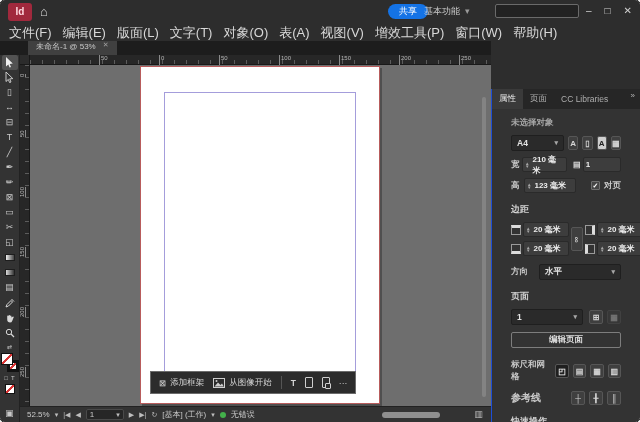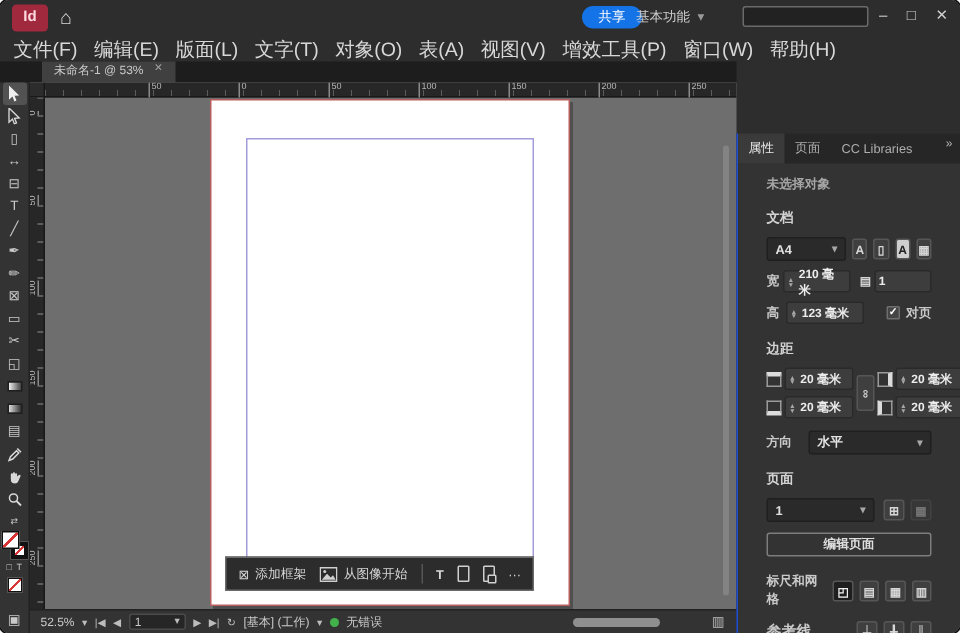--- a/index.html
+++ b/index.html
@@ -259,21 +259,20 @@
 
   <div class="rpanel">
     <div class="ptabs">
       <div class="ptab active">属性</div>
       <div class="ptab">页面</div>
       <div class="ptab">CC Libraries</div>
       <div class="pcollapse">»</div>
     </div>
     <div class="pbody">
       <div class="muted">未选择对象</div>
-      <div class="seclabel">文档</div>
 
       <div class="prow">
         <div class="select" style="width:72px">
           <span>A4</span>
             <span class="chev">▾</span>
         </div>
         <div class="spacer"></div>
         <div class="tile">A</div>
         <div class="tile">▯</div>
         <div class="tile sel">A</div>

